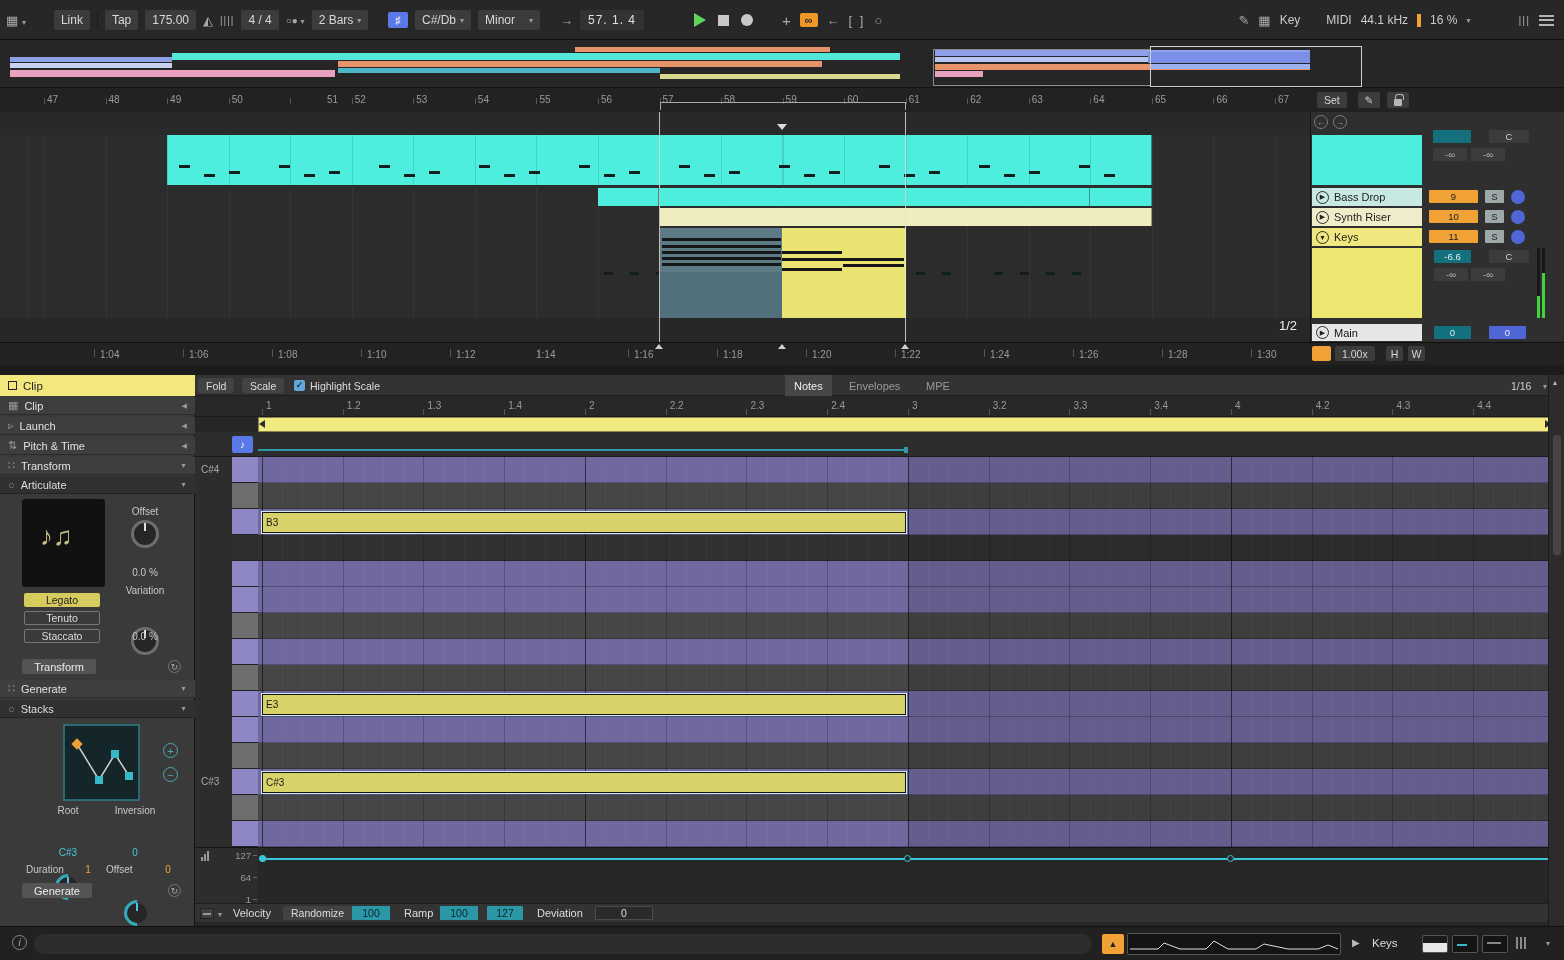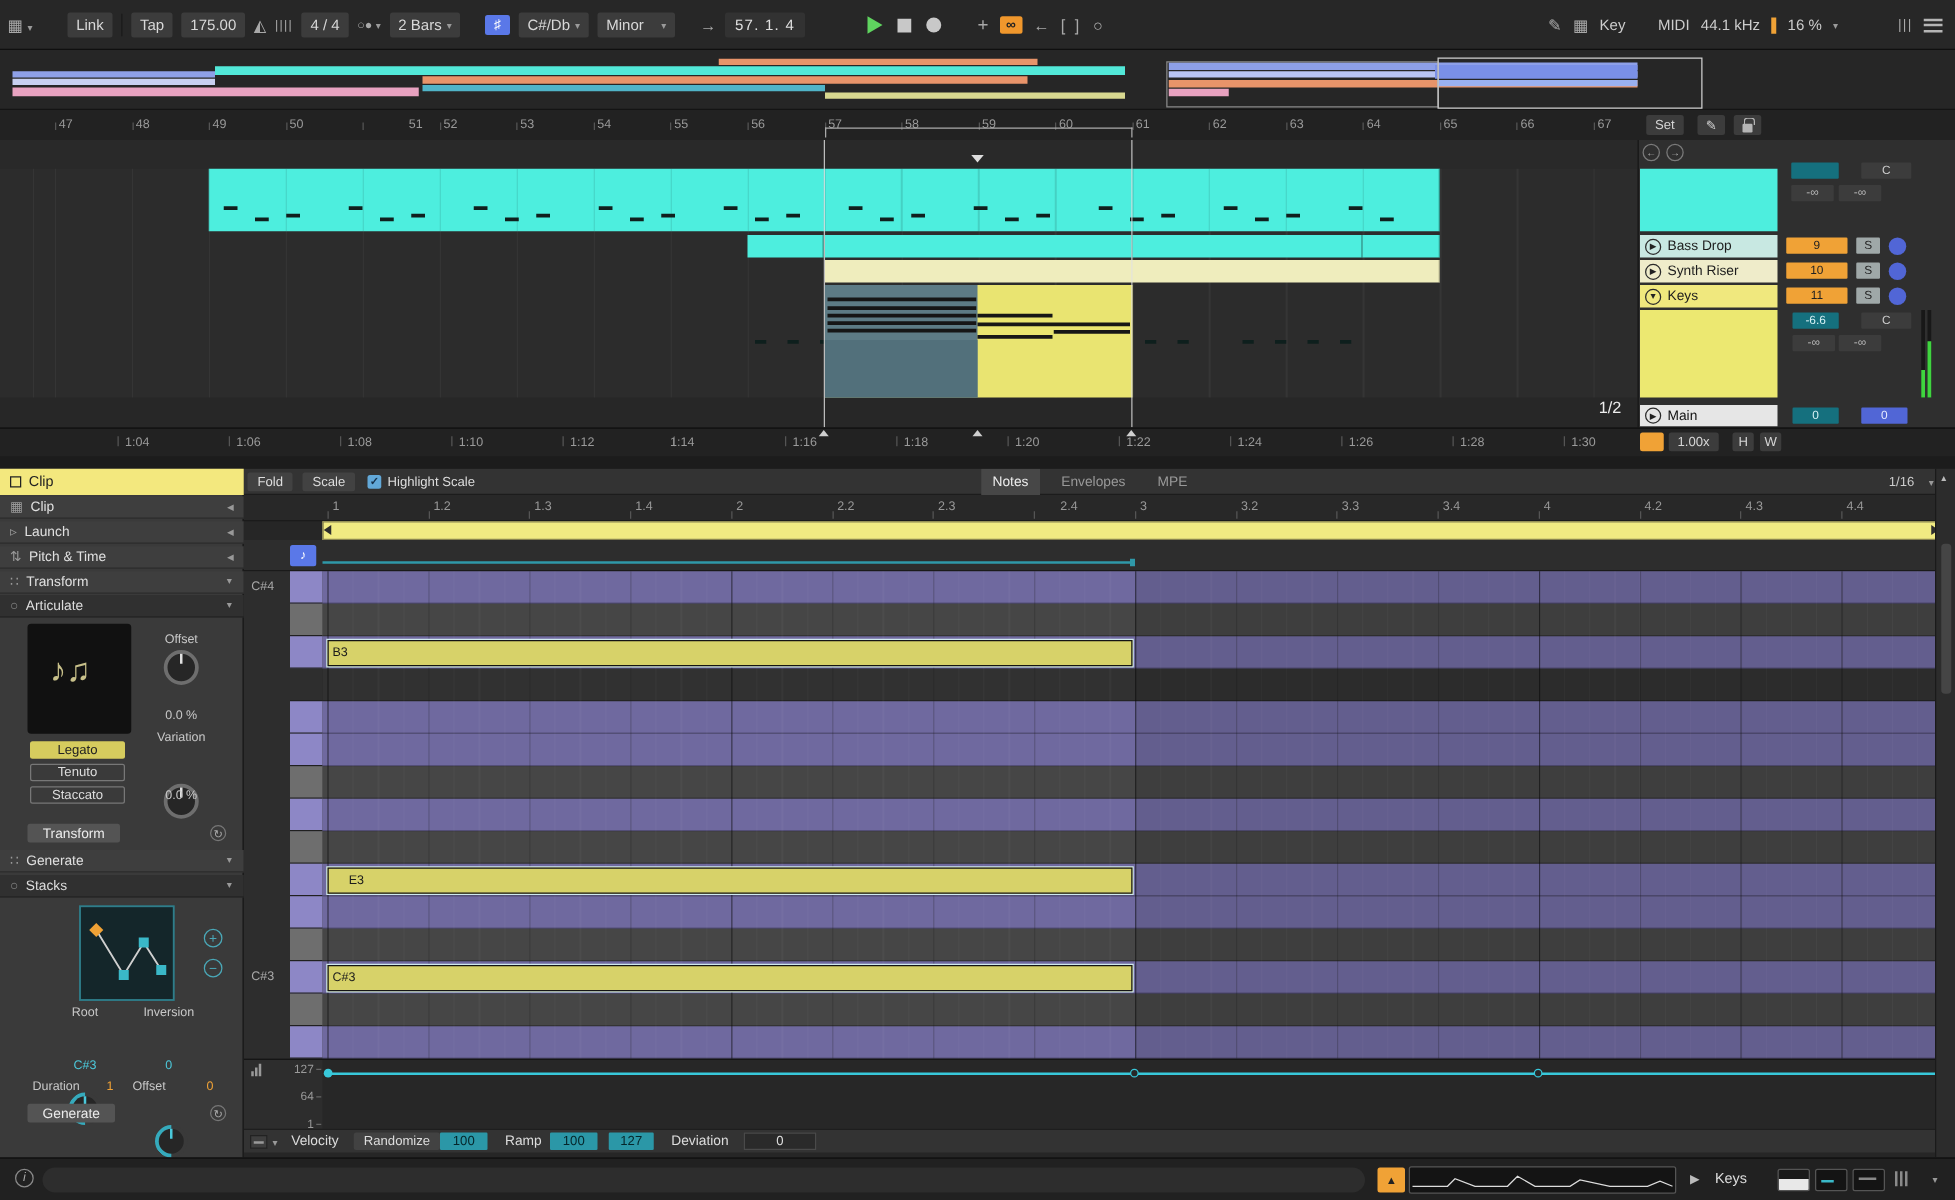--- a/index.html
+++ b/index.html
@@ -494,21 +494,21 @@
       <div style="position: absolute; left: 232.49px; top: 4px; font-size: 10px; color: rgb(153, 153, 153);">1.3</div>
       <div style="position: absolute; left: 309.235px; top: 13px; width: 1px; height: 6px; background: rgb(85, 85, 85);"></div>
       <div style="position: absolute; left: 313.235px; top: 4px; font-size: 10px; color: rgb(153, 153, 153);">1.4</div>
       <div style="position: absolute; left: 389.98px; top: 13px; width: 1px; height: 6px; background: rgb(85, 85, 85);"></div>
       <div style="position: absolute; left: 393.98px; top: 4px; font-size: 10px; color: rgb(153, 153, 153);">2</div>
       <div style="position: absolute; left: 470.725px; top: 13px; width: 1px; height: 6px; background: rgb(85, 85, 85);"></div>
       <div style="position: absolute; left: 474.725px; top: 4px; font-size: 10px; color: rgb(153, 153, 153);">2.2</div>
       <div style="position: absolute; left: 551.47px; top: 13px; width: 1px; height: 6px; background: rgb(85, 85, 85);"></div>
       <div style="position: absolute; left: 555.47px; top: 4px; font-size: 10px; color: rgb(153, 153, 153);">2.3</div>
       <div style="position: absolute; left: 632.215px; top: 13px; width: 1px; height: 6px; background: rgb(85, 85, 85);"></div>
-      <div style="position: absolute; left: 636.215px; top: 4px; font-size: 10px; color: rgb(153, 153, 153); margin-left: 17px;">2.4</div>
+      <div style="position: absolute; left: 636.215px; top: 4px; font-size: 10px; color: rgb(153, 153, 153);">2.4</div>
       <div style="position: absolute; left: 712.96px; top: 13px; width: 1px; height: 6px; background: rgb(85, 85, 85);"></div>
       <div style="position: absolute; left: 716.96px; top: 4px; font-size: 10px; color: rgb(153, 153, 153);">3</div>
       <div style="position: absolute; left: 793.705px; top: 13px; width: 1px; height: 6px; background: rgb(85, 85, 85);"></div>
       <div style="position: absolute; left: 797.705px; top: 4px; font-size: 10px; color: rgb(153, 153, 153);">3.2</div>
       <div style="position: absolute; left: 874.45px; top: 13px; width: 1px; height: 6px; background: rgb(85, 85, 85);"></div>
       <div style="position: absolute; left: 878.45px; top: 4px; font-size: 10px; color: rgb(153, 153, 153);">3.3</div>
       <div style="position: absolute; left: 955.195px; top: 13px; width: 1px; height: 6px; background: rgb(85, 85, 85);"></div>
       <div style="position: absolute; left: 959.195px; top: 4px; font-size: 10px; color: rgb(153, 153, 153);">3.4</div>
       <div style="position: absolute; left: 1035.94px; top: 13px; width: 1px; height: 6px; background: rgb(85, 85, 85);"></div>
       <div style="position: absolute; left: 1039.94px; top: 4px; font-size: 10px; color: rgb(153, 153, 153);">4</div>
@@ -558,21 +558,21 @@
       <div style="position: absolute; left: 63px; top: 394px; width: 1290px; height: 26px; background: rgb(111, 105, 159); border-bottom: 1px solid rgba(0, 0, 0, 0.25);"></div>
       <div style="position: absolute; left: 37px; top: 394px; width: 26px; height: 26px; background: rgb(141, 135, 198); border-bottom: 1px solid rgb(32, 32, 32);"></div>
       <div style="position: absolute; left: 6px; top: 401px; font-size: 10px; color: rgb(170, 170, 170);">C#3</div>
       <div style="position: absolute; left: 63px; top: 420px; width: 1290px; height: 26px; background: rgb(70, 70, 70); border-bottom: 1px solid rgba(0, 0, 0, 0.25);"></div>
       <div style="position: absolute; left: 37px; top: 420px; width: 26px; height: 26px; background: rgb(110, 110, 110); border-bottom: 1px solid rgb(32, 32, 32);"></div>
       <div style="position: absolute; left: 63px; top: 446px; width: 1290px; height: 26px; background: rgb(111, 105, 159); border-bottom: 1px solid rgba(0, 0, 0, 0.25);"></div>
       <div style="position: absolute; left: 37px; top: 446px; width: 26px; height: 26px; background: rgb(141, 135, 198); border-bottom: 1px solid rgb(32, 32, 32);"></div>
       <div style="position: absolute; left: 63px; top: 82px; width: 1290px; height: 390px; pointer-events: none; background-image: repeating-linear-gradient(to right, rgba(0, 0, 0, 0.45) 0px, rgba(0, 0, 0, 0.45) 1px, transparent 1px, transparent 322.98px), repeating-linear-gradient(to right, rgba(0, 0, 0, 0.26) 0px, rgba(0, 0, 0, 0.26) 1px, transparent 1px, transparent 80.745px), repeating-linear-gradient(to right, rgba(255, 255, 255, 0.03) 0px, rgba(255, 255, 255, 0.03) 1px, transparent 1px, transparent 20.186px); background-position: 4px 0px;"></div>
       <div style="position: absolute; left: 713px; top: 82px; width: 640px; height: 390px; background: rgba(0, 0, 0, 0.1); pointer-events: none;"></div>
       <div style="position: absolute; left: 67px; top: 136.5px; width: 644.46px; height: 21px; background: rgb(215, 210, 105); border: 1px solid rgb(20, 20, 20); color: rgb(28, 28, 28); font-size: 10px; line-height: 19px; padding-left: 3px; overflow: hidden; box-shadow: rgb(207, 233, 238) 0px 0px 0px 1px;">B3</div>
-      <div style="position: absolute; left: 67px; top: 318.5px; width: 644.46px; height: 21px; background: rgb(215, 210, 105); border: 1px solid rgb(20, 20, 20); color: rgb(28, 28, 28); font-size: 10px; line-height: 19px; padding-left: 16px; overflow: hidden; box-shadow: rgb(207, 233, 238) 0px 0px 0px 1px;">E3</div>
+      <div style="position: absolute; left: 67px; top: 318.5px; width: 644.46px; height: 21px; background: rgb(215, 210, 105); border: 1px solid rgb(20, 20, 20); color: rgb(28, 28, 28); font-size: 10px; line-height: 19px; padding-left: 3px; overflow: hidden; box-shadow: rgb(207, 233, 238) 0px 0px 0px 1px;">E3</div>
       <div style="position: absolute; left: 67px; top: 396.5px; width: 644.46px; height: 21px; background: rgb(215, 210, 105); border: 1px solid rgb(20, 20, 20); color: rgb(28, 28, 28); font-size: 10px; line-height: 19px; padding-left: 3px; overflow: hidden; box-shadow: rgb(207, 233, 238) 0px 0px 0px 1px;">C#3</div>
     </div>
   <div id="vel-lane">
     <div class="abs" style="left:0;top:0;width:63px;height:56px;background:#2d2d2d">
       <span style="position:absolute;left:6px;top:3px;display:flex;align-items:flex-end;gap:1px">
         <span style="width:2px;height:4px;background:#999"></span>
           <span style="width:2px;height:7px;background:#999"></span>
           <span style="width:2px;height:10px;background:#999"></span>
       </span>
     </div>

